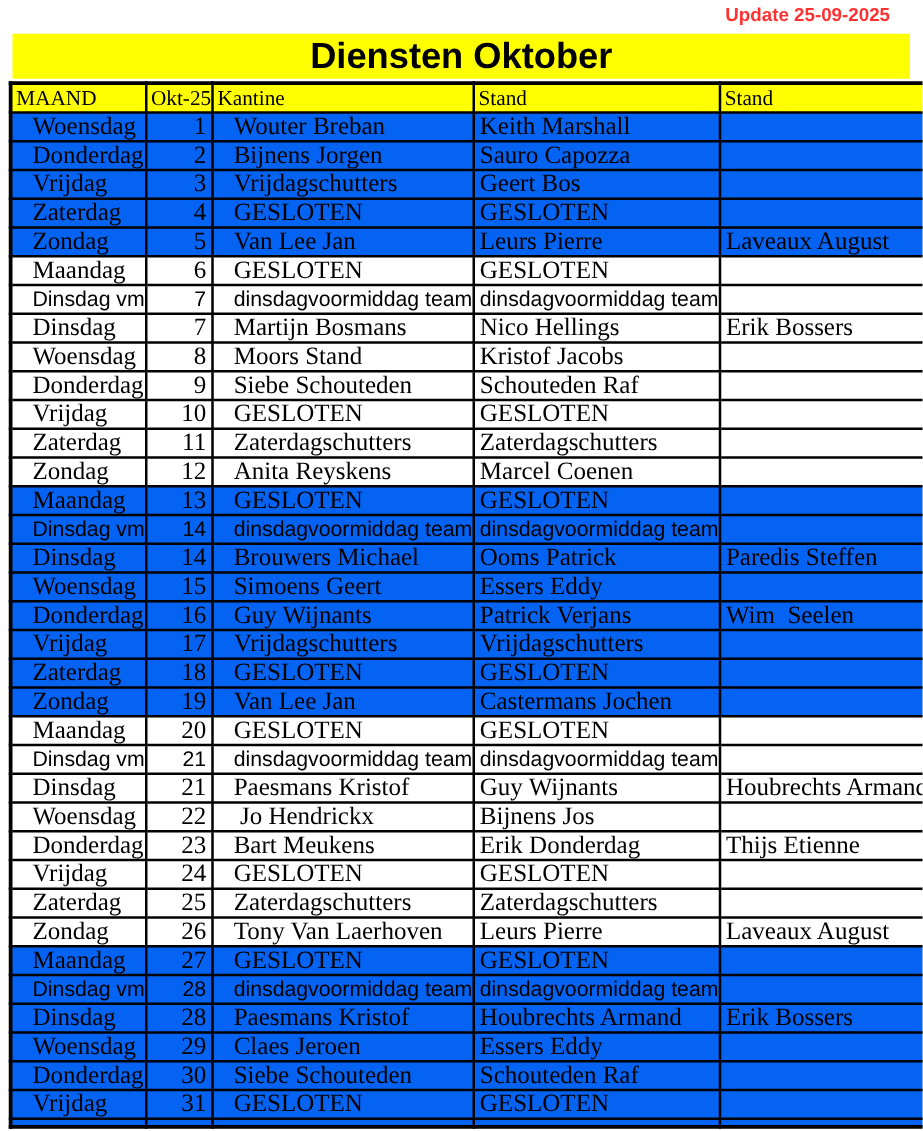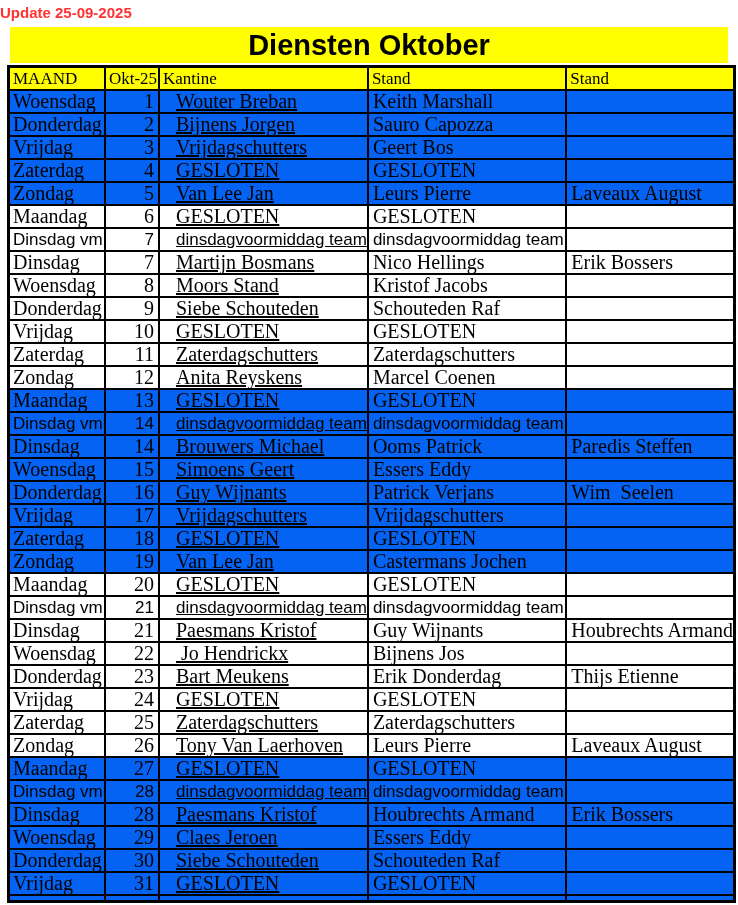--- a/index.html
+++ b/index.html
@@ -7,20 +7,21 @@
     width: 738px; height: 905px;
     background: #ffffff;
     font-family: "Liberation Serif", serif;
     overflow: hidden;
   }
   .page { position: relative; width: 738px; height: 905px; overflow: hidden; }
 
   .update {
     margin: 3px 26px 0 0;
     height: 19px; line-height: 19px;
+    text-align: right;
     font-family: "Liberation Sans", sans-serif;
     font-weight: 600;
     font-size: 15px;
     color: var(--red, #ff3232);
   }
 
   .title-band {
     margin: 5px 10px 0 10px;
     height: 36px;
     background: var(--yellow, #ffff00);
@@ -50,23 +51,23 @@
     color: #000;
     vertical-align: middle;
   }
   th {
     background: var(--yellow, #ffff00);
     text-align: left;
     font-weight: 400;
     font-size: 17px;
     padding-left: 3px;
   }
-  td.c-day     { padding-left: 3px; }
+  td.c-day     { padding-left: 16px; }
   td.c-num     { text-align: right; padding-right: 4px; }
-  td.c-kantine { padding-left: 16px; text-decoration: underline; }
+  td.c-kantine { padding-left: 16px; }
   td.c-stand1  { padding-left: 4px; }
   td.c-stand2  { padding-left: 4px; }
 
   tr.blue  td { background: var(--blue, #0463f2); }
   tr.white td { background: #ffffff; }
   tr.sans  td {
     font-family: "Liberation Sans", sans-serif;
     font-size: 17px;
   }
   tr.spacer td { height: 4px; line-height: 4px; }

